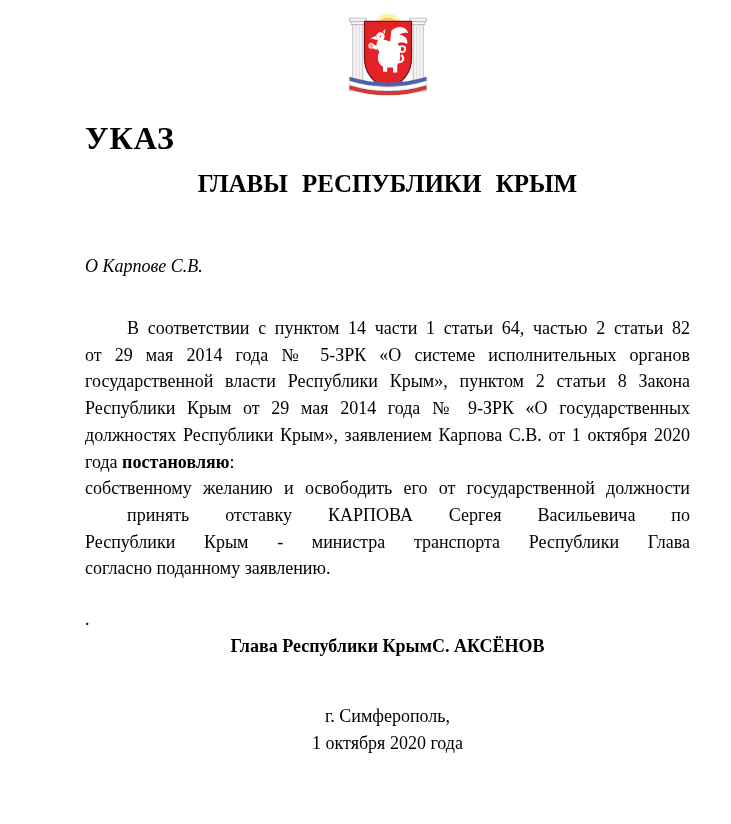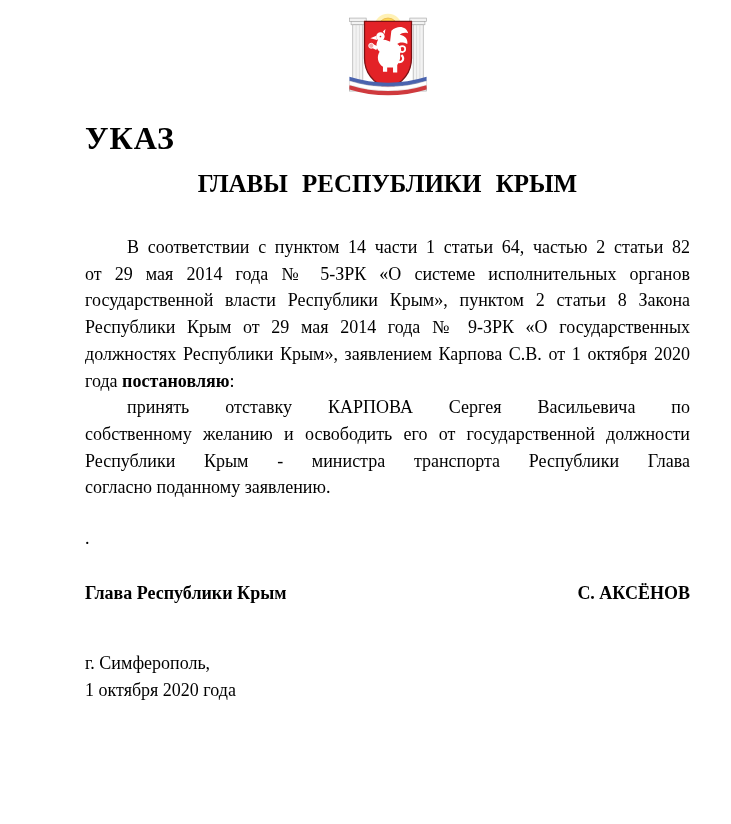--- a/index.html
+++ b/index.html
@@ -61,30 +61,30 @@
   }
   .lline { text-align: left; }
   .indent { padding-left: 42px; }
   .pre-sign-dot {
     margin-top: 24px;
     font-size: 18px;
     line-height: 27px;
   }
   .sig-row {
     display: flex;
-    justify-content: space-between;
+    justify-content: center;
     font-size: 18px;
     line-height: 27px;
     font-weight: bold;
-    margin-top: 28px;
   }
   .footer-block {
     margin-top: 43px;
     font-size: 18px;
     line-height: 27px;
+    text-align: center;
   }
 </style>
 </head>
 <body>
 
 <div class="page">
 
   <div class="emblem-wrap">
     <svg width="84" height="99" viewBox="0 0 100 118" xmlns="http://www.w3.org/2000/svg">
       <g>
@@ -127,33 +127,34 @@
         <path d="M4,87 Q50,101 96,87 L96,92 Q50,106 4,92 Z" fill="#FFFFFF" stroke="#BBBBBB" stroke-width="0.5"></path>
         <path d="M4,92 Q50,106 96,92 L96,97 Q50,111 4,97 Z" fill="#CF3A3E"></path>
       </g>
     </svg>
   </div>
 
   <div class="doc-title">УКАЗ</div>
 
   <div class="doc-org-title">ГЛАВЫ РЕСПУБЛИКИ КРЫМ</div>
 
+  <div class="doc-subject">О Карпове С.В.</div>
 
   <div class="body-text para-1">
     <div class="jline indent">В соответствии с пунктом 14 части 1 статьи 64, частью 2 статьи 82</div>
     <div class="jline">от 29 мая 2014 года № 5-ЗРК «О системе исполнительных органов</div>
     <div class="jline">государственной власти Республики Крым», пунктом 2 статьи 8 Закона</div>
     <div class="jline">Республики Крым от 29 мая 2014 года № 9-ЗРК «О государственных</div>
     <div class="jline">должностях Республики Крым», заявлением Карпова С.В. от 1 октября 2020</div>
     <div class="lline"><span>года </span><b>постановляю</b><span>:</span></div>
   </div>
 
   <div class="body-text para-2">
+    <div class="jline">собственному желанию и освободить его от государственной должности</div>
     <div class="jline indent">принять отставку КАРПОВА Сергея Васильевича по</div>
-    <div class="jline">собственному желанию и освободить его от государственной должности</div>
     <div class="jline">Республики Крым - министра транспорта Республики Глава</div>
     <div class="lline">согласно поданному заявлению.</div>
   </div>
 
   <div class="pre-sign-dot">.</div>
 
   <div class="sig-row">
     <span>Глава Республики Крым</span>
     <span>С. АКСЁНОВ</span>
   </div>

